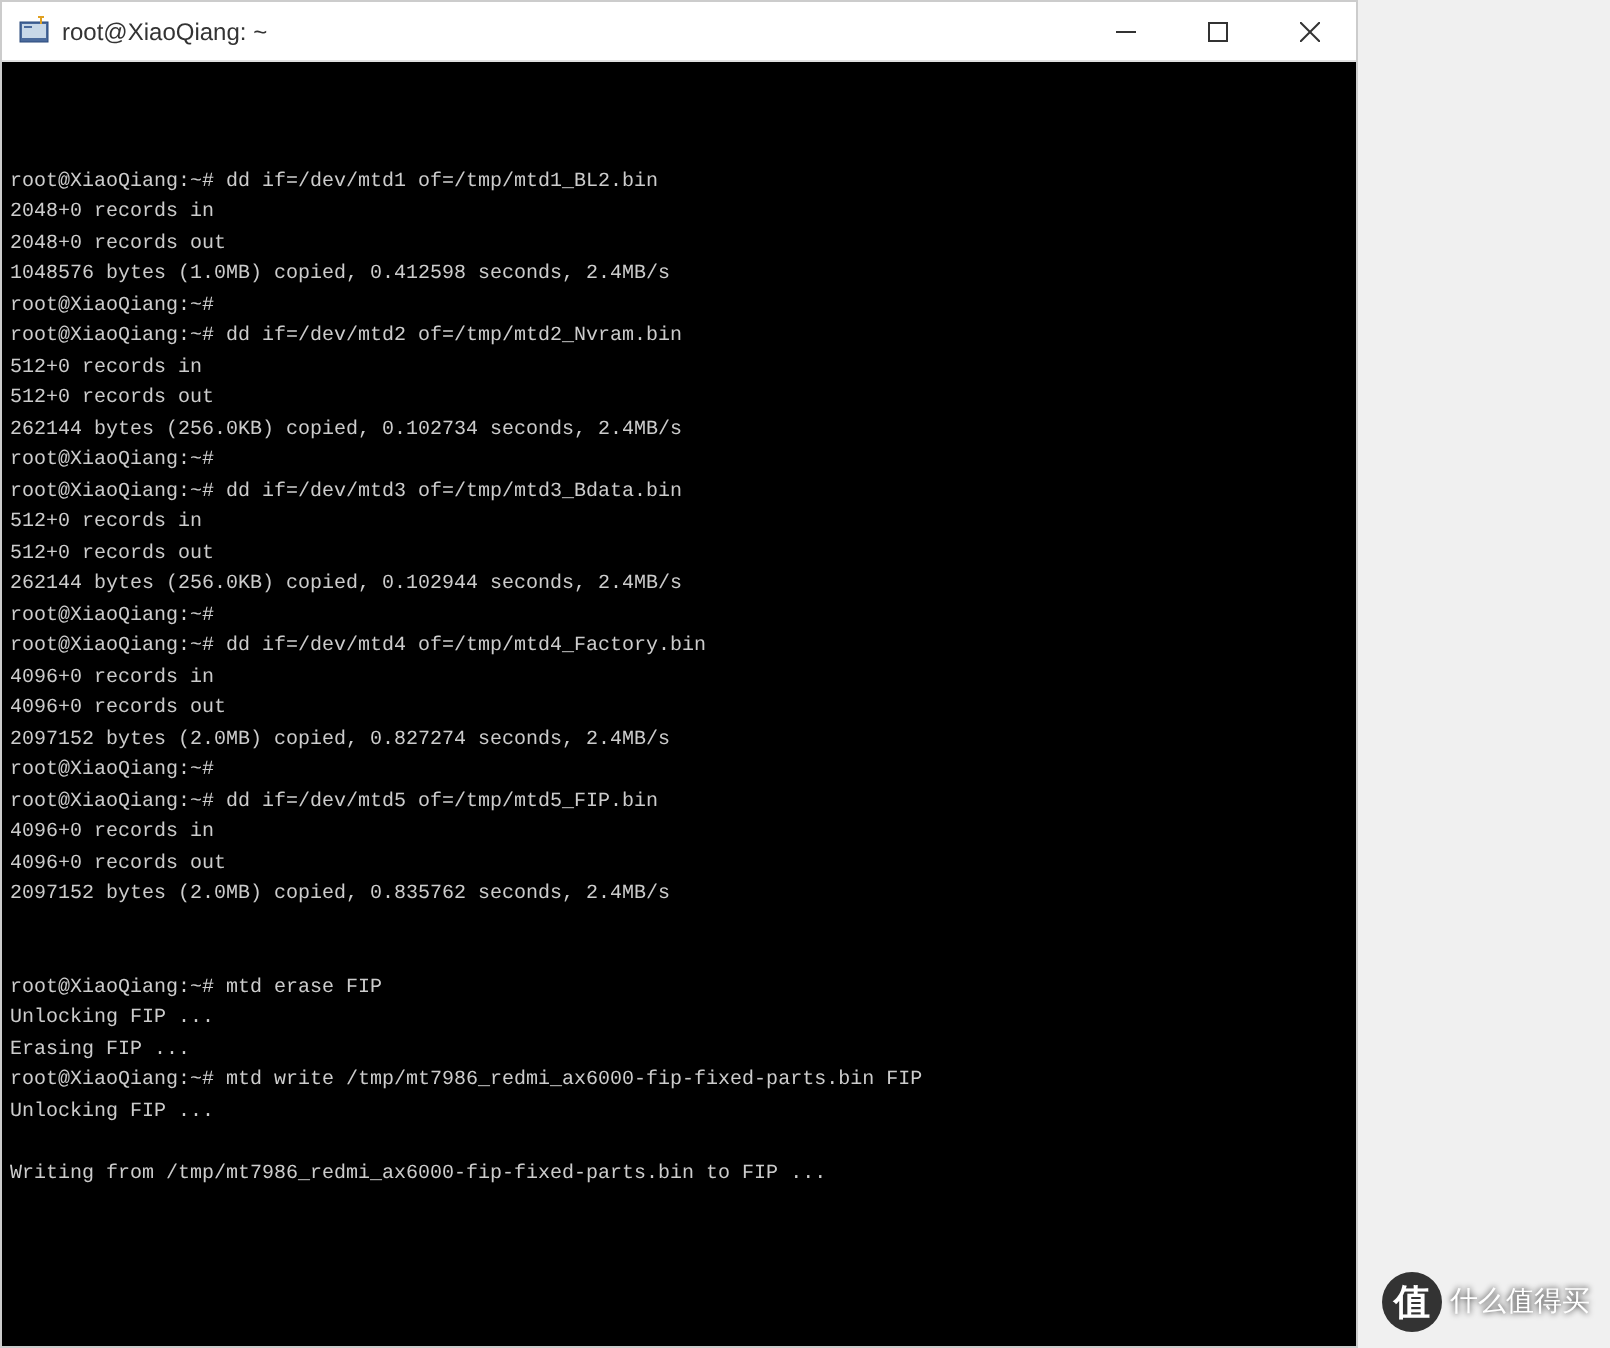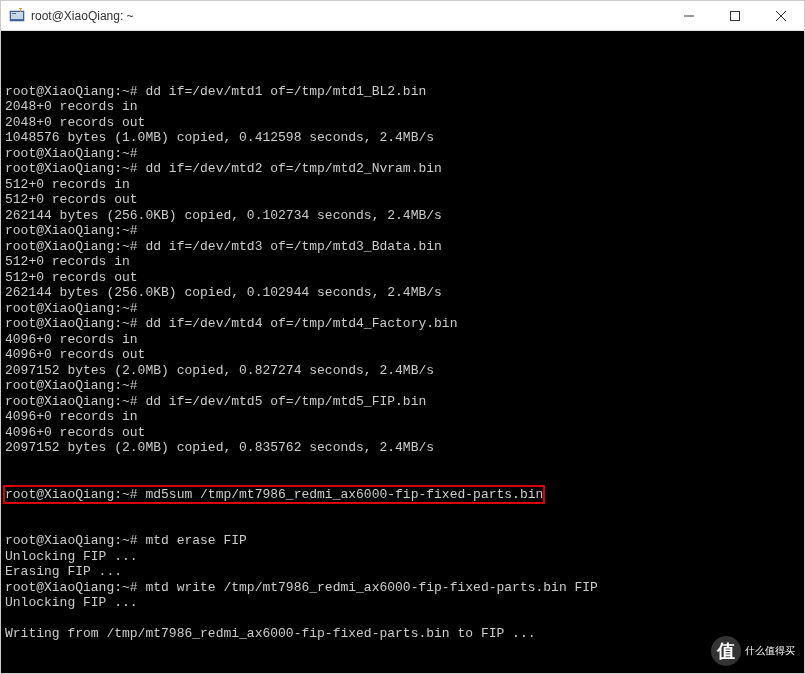--- a/index.html
+++ b/index.html
@@ -9,21 +9,21 @@
     }
     body {
       font-family: "Segoe UI", Tahoma, sans-serif;
       background: #f0f0f0;
       width: 805px;
       height: 674px;
       overflow: hidden;
       position: relative;
     }
     .window {
-      width: 805px;
+      width: 679px;
       height: 674px;
       background: #fff;
       border: 1px solid #ccc;
       display: flex;
       flex-direction: column;
     }
     .titlebar {
       height: 30px;
       background: #fff;
       display: flex;
@@ -53,21 +53,21 @@
       justify-content: center;
       font-size: 14px;
       color: #333;
       cursor: pointer;
     }
     .terminal {
       flex: 1;
       background: #000;
       color: #ccc;
       font-family: "Consolas", "Courier New", monospace;
-      font-size: 13px;
+      font-size: 10px;
       line-height: 15.5px;
       padding: 6px 4px 4px 4px;
       overflow: hidden;
       white-space: pre;
       position: relative;
     }
     .term-line {
       white-space: pre;
     }
     .highlight-red {
@@ -92,21 +92,21 @@
       background: #333;
       color: #fff;
       display: flex;
       align-items: center;
       justify-content: center;
       font-size: 18px;
       font-weight: bold;
     }
     .watermark-text {
       color: #fff;
-      font-size: 10px;
+      font-size: 14px;
       font-weight: 500;
       text-shadow: 0 0 3px #000;
     }
   </style>
 </head>
 <body>
 
 <div class="window">
   <div class="titlebar">
     <span class="titlebar-icon">
@@ -134,21 +134,20 @@
         <svg width="10" height="10" viewBox="0 0 10 10">
             <line x1="0" y1="0" x2="10" y2="10" stroke="#333" stroke-width="1"></line>
             <line x1="10" y1="0" x2="0" y2="10" stroke="#333" stroke-width="1"></line>
           </svg>
       </div>
     </div>
   </div>
 
   <div class="terminal">
     <div id="lines1"><div class="term-line">&nbsp;</div><div class="term-line">root@XiaoQiang:~# dd if=/dev/mtd1 of=/tmp/mtd1_BL2.bin</div><div class="term-line">2048+0 records in</div><div class="term-line">2048+0 records out</div><div class="term-line">1048576 bytes (1.0MB) copied, 0.412598 seconds, 2.4MB/s</div><div class="term-line">root@XiaoQiang:~#</div><div class="term-line">root@XiaoQiang:~# dd if=/dev/mtd2 of=/tmp/mtd2_Nvram.bin</div><div class="term-line">512+0 records in</div><div class="term-line">512+0 records out</div><div class="term-line">262144 bytes (256.0KB) copied, 0.102734 seconds, 2.4MB/s</div><div class="term-line">root@XiaoQiang:~#</div><div class="term-line">root@XiaoQiang:~# dd if=/dev/mtd3 of=/tmp/mtd3_Bdata.bin</div><div class="term-line">512+0 records in</div><div class="term-line">512+0 records out</div><div class="term-line">262144 bytes (256.0KB) copied, 0.102944 seconds, 2.4MB/s</div><div class="term-line">root@XiaoQiang:~#</div><div class="term-line">root@XiaoQiang:~# dd if=/dev/mtd4 of=/tmp/mtd4_Factory.bin</div><div class="term-line">4096+0 records in</div><div class="term-line">4096+0 records out</div><div class="term-line">2097152 bytes (2.0MB) copied, 0.827274 seconds, 2.4MB/s</div><div class="term-line">root@XiaoQiang:~#</div><div class="term-line">root@XiaoQiang:~# dd if=/dev/mtd5 of=/tmp/mtd5_FIP.bin</div><div class="term-line">4096+0 records in</div><div class="term-line">4096+0 records out</div><div class="term-line">2097152 bytes (2.0MB) copied, 0.835762 seconds, 2.4MB/s</div></div>
-    <div class="term-line"><span class="highlight-red">root@XiaoQiang:~# md5sum /tmp/mt7986_redmi_ax6000-fip-fixed-parts.bin</span></div>
     <div id="lines2"><div class="term-line">root@XiaoQiang:~# mtd erase FIP</div><div class="term-line">Unlocking FIP ...</div><div class="term-line">Erasing FIP ...</div><div class="term-line">root@XiaoQiang:~# mtd write /tmp/mt7986_redmi_ax6000-fip-fixed-parts.bin FIP</div><div class="term-line">Unlocking FIP ...</div><div class="term-line">&nbsp;</div><div class="term-line">Writing from /tmp/mt7986_redmi_ax6000-fip-fixed-parts.bin to FIP ...</div></div>
     
     
   </div>
 </div>
 
 <div class="watermark">
   <div class="watermark-circle">值</div>
   <div class="watermark-text">什么值得买</div>
 </div>

